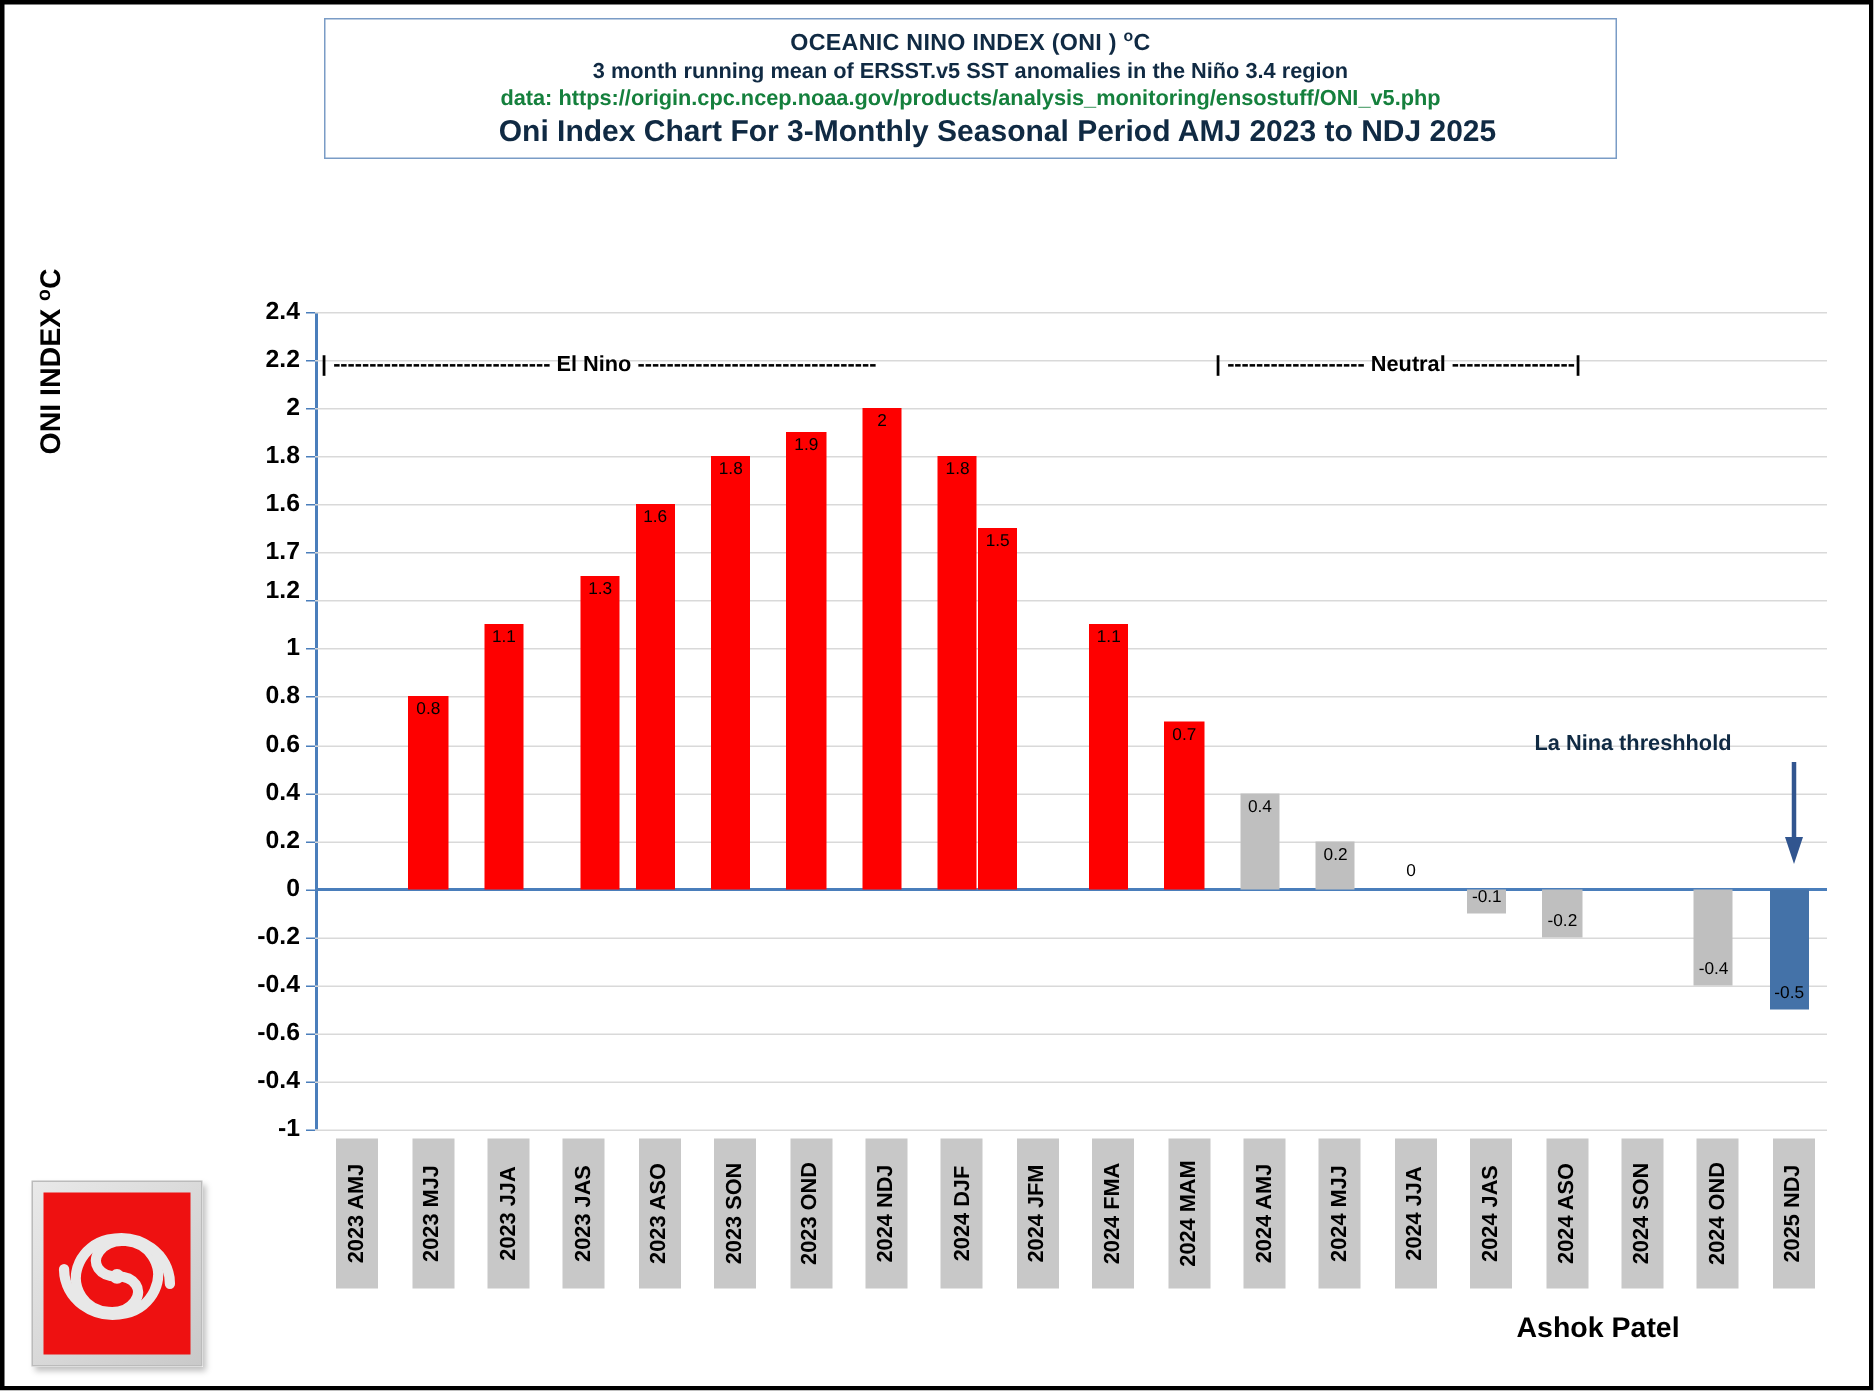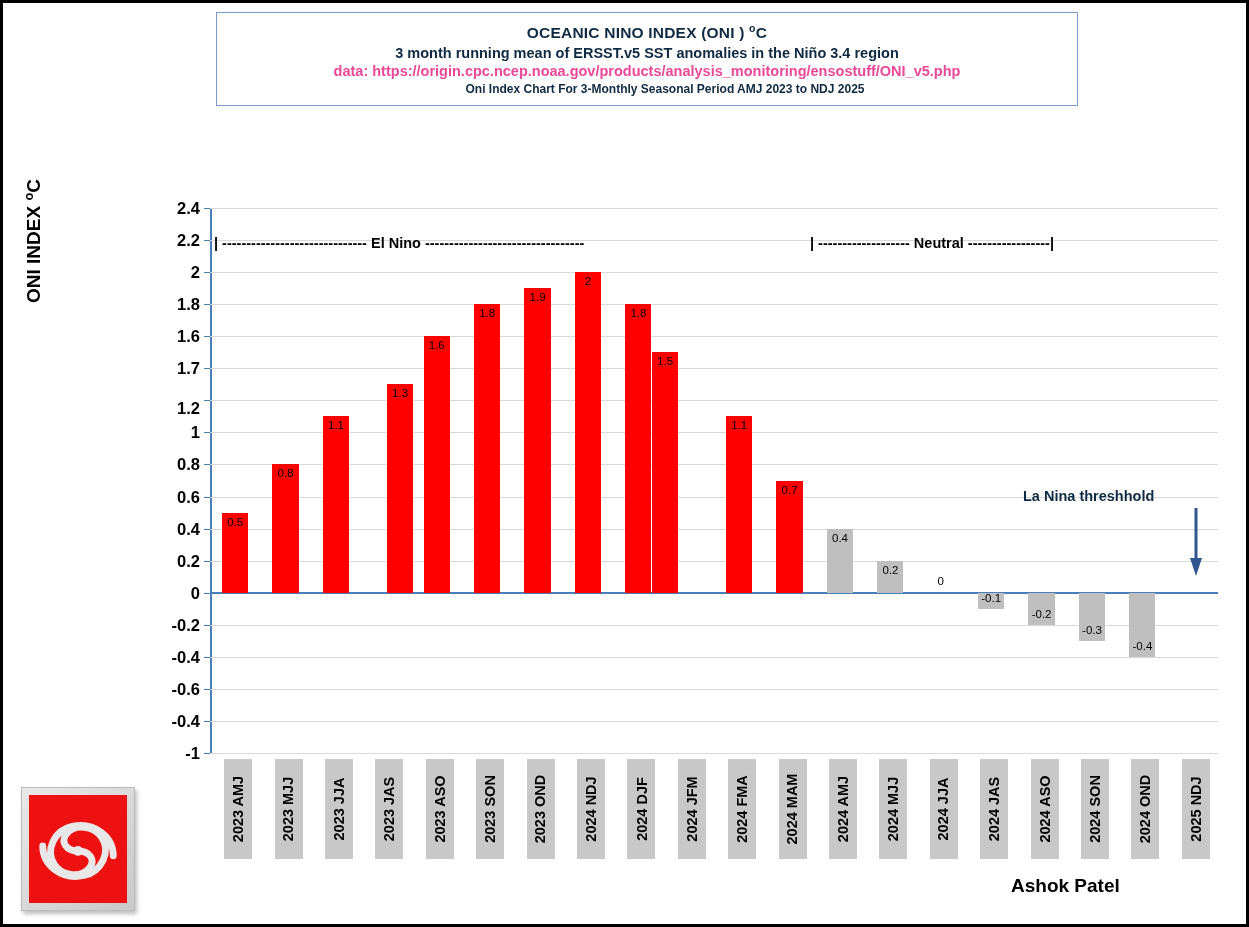--- a/index.html
+++ b/index.html
@@ -5,22 +5,22 @@
   html,body{margin:0;padding:0;background:#fff;}
   body{font-family:"Liberation Sans", sans-serif;}
   #page{position:relative;width:1249px;height:927px;box-sizing:border-box;
         border:3px solid #000;background:#fff;overflow:hidden;}
   
   #title-box{position:absolute;left:213px;top:9px;width:862px;height:94px;
              border:1px solid #7a9cc6;background:#fff;box-sizing:border-box;
              display:flex;flex-direction:column;align-items:center;justify-content:center;}
   #title-box .t1{font-size:15.5px;font-weight:bold;color:#102a43;letter-spacing:0.2px;}
   #title-box .t2{font-size:14.5px;font-weight:bold;color:#102a43;margin-top:2px;}
-  #title-box .t3{font-size:14.5px;font-weight:bold;color:#ec4899;margin-top:2px;}
-  #title-box .t4{font-size:12px;font-weight:bold;color:#102a43;margin-top:3px;margin-left:36px;}
+  #title-box .t3{font-size:14.5px;font-weight:bold;color:#15803d;margin-top:2px;}
+  #title-box .t4{font-size:20px;font-weight:bold;color:#102a43;margin-top:3px;margin-left:36px;}
   sup{font-size:0.68em;vertical-align:super;}
 
   
   #plot{position:absolute;left:207px;top:205px;width:1008px;height:545px;}
   #plot .axis-frame{position:absolute;left:0;top:0;width:100%;height:100%;
         border-left:2px solid #4a7ebb;box-sizing:border-box;}
   .gridline{position:absolute;left:0;width:100%;height:1px;background:#d9d9d9;}
   .zeroline{position:absolute;left:0;width:100%;height:2px;background:#4a7ebb;}
   .tickmark{position:absolute;width:6px;height:1px;background:#4a7ebb;left:-6px;}
   #ylabels{position:absolute;left:0;top:0;width:100%;height:100%;}
@@ -123,38 +123,34 @@
         <div class="gridline" style="top: 545px;"></div>
         <div class="tickmark" style="top: 545px;"></div>
       </div>
     <div id="ylabels">
         <div style="top: 0px;">2.4</div>
         <div style="top: 32.0588px;">2.2</div>
         <div style="top: 64.1176px;">2</div>
         <div style="top: 96.1765px;">1.8</div>
         <div style="top: 128.235px;">1.6</div>
         <div style="top: 160.294px;">1.7</div>
-        <div style="top: 200px;">1.2</div>
+        <div style="top: 186px;">1.2</div>
         <div style="top: 224.412px;">1</div>
         <div style="top: 256.471px;">0.8</div>
         <div style="top: 288.529px;">0.6</div>
         <div style="top: 320.588px;">0.4</div>
         <div style="top: 352.647px;">0.2</div>
         <div style="top: 384.706px;">0</div>
         <div style="top: 416.765px;">-0.2</div>
         <div style="top: 448.824px;">-0.4</div>
         <div style="top: 480.882px;">-0.6</div>
         <div style="top: 512.941px;">-0.4</div>
         <div style="top: 545px;">-1</div>
       </div>
     <div id="bars">
-        <div class="barwrap" style="left: 12.096px; width: 26.208px;">
-          <div class="bar pos" style="top: 304.559px; height: 80.1471px;"></div>
-          <div class="barval" style="top: 307.559px;">0.5</div>
-        </div>
         <div class="barwrap" style="left: 62.496px; width: 26.208px;">
           <div class="bar pos" style="top: 256.471px; height: 128.235px;"></div>
           <div class="barval" style="top: 259.471px;">0.8</div>
         </div>
         <div class="barwrap" style="left: 112.896px; width: 26.208px;">
           <div class="bar pos" style="top: 208.382px; height: 176.324px;"></div>
           <div class="barval" style="top: 211.382px;">1.1</div>
         </div>
         <div class="barwrap" style="left: 177px; width: 26.208px;">
           <div class="bar pos" style="top: 176.324px; height: 208.382px;"></div>
@@ -205,27 +201,27 @@
           <div class="barval" style="top: 366.706px;">0</div>
         </div>
         <div class="barwrap" style="left: 768.096px; width: 26.208px;">
           <div class="bar neu" style="top: 384.706px; height: 16.0294px;"></div>
           <div class="barval" style="top: 383.735px;">-0.1</div>
         </div>
         <div class="barwrap" style="left: 818.496px; width: 26.208px;">
           <div class="bar neu" style="top: 384.706px; height: 32.0588px;"></div>
           <div class="barval" style="top: 399.765px;">-0.2</div>
         </div>
-        <div class="barwrap" style="left: 868.896px; width: 26.208px;">
-          <div class="bar neu" style="top: 384.706px; height: 48.0882px;"></div>
-          <div class="barval" style="top: 415.794px;">-0.3</div>
-        </div>
         <div class="barwrap" style="left: 919.296px; width: 26.208px;">
           <div class="bar neu" style="top: 384.706px; height: 64.1176px;"></div>
           <div class="barval" style="top: 431.824px;">-0.4</div>
+        </div>
+        <div class="barwrap" style="left: 969.696px; width: 26.208px;">
+          <div class="bar lanina" style="top: 384.706px; height: 80.1471px;"></div>
+          <div class="barval" style="top: 447.853px;">-0.5</div>
         </div>
       </div>
   </div>
 
   <div id="regimes">
     <div class="seg" style="left:4px;">| ------------------------------ El Nino  ---------------------------------</div>
     <div class="seg" style="left:600px;">| ------------------- Neutral  -----------------|</div>
   </div>
 
   <div id="lanina-note">La Nina threshhold</div>

